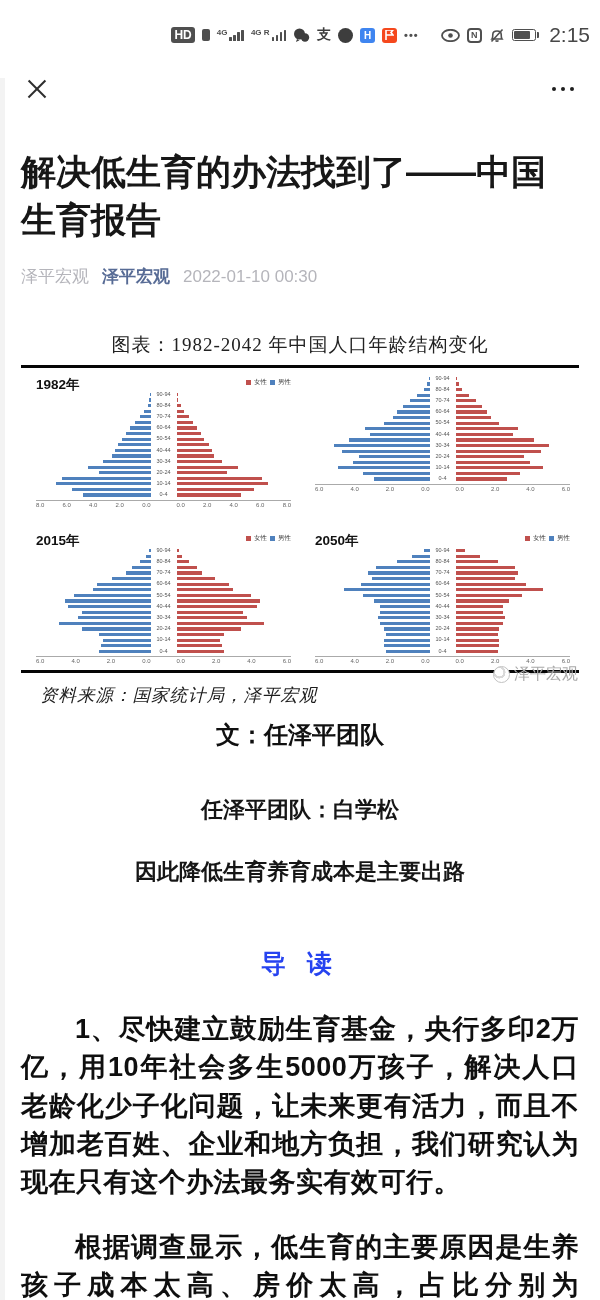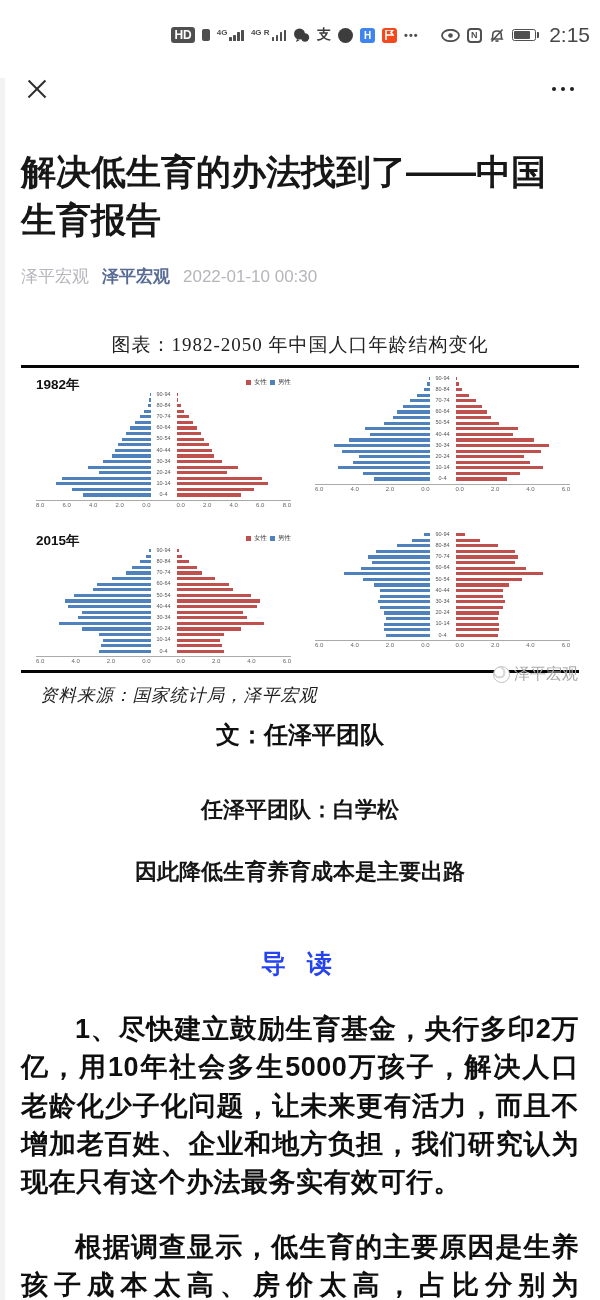--- a/index.html
+++ b/index.html
@@ -168,21 +168,21 @@
 </div>
 
 <h1 class="title">解决低生育的办法找到了——中国生育报告</h1>
 <div class="byline">
   <span class="muted">泽平宏观</span>
   <span class="account">泽平宏观</span>
   <span class="muted">2022-01-10 00:30</span>
 </div>
 
 <div class="figure">
-  <div class="fig-title">图表：1982-2050 年中国人口年龄结构变化</div>
+  <div class="fig-title">图表：1982-2042 年中国人口年龄结构变化</div>
   <div class="rule"></div>
   <div class="pyr-grid">
     <div class="pyr">
         <div class="pyr-head">
           <span class="pyr-year">1982年</span>
           <span class="pyr-legend">
             <i style="background:#c0504d"></i>
             <span>女性</span>
             <i style="background:#4f81bd"></i>
             <span>男性</span>
@@ -759,20 +759,29 @@
           <div class="mid"></div>
           <div class="half">
             <span>0.0</span>
             <span>2.0</span>
             <span>4.0</span>
             <span>6.0</span>
           </div>
         </div>
       </div>
     <div class="pyr">
+        <div class="pyr-head">
+          <span class="pyr-year">2050年</span>
+          <span class="pyr-legend">
+            <i style="background:#c0504d"></i>
+            <span>女性</span>
+            <i style="background:#4f81bd"></i>
+            <span>男性</span>
+          </span>
+        </div>
         <div class="pyr-row">
           <div class="half l">
             <i style="width:5.0%;background:#4f81bd"></i>
           </div>
           <div class="mid">90-94</div>
           <div class="half r">
             <i style="width:8.3%;background:#c0504d"></i>
           </div>
         </div>
         <div class="pyr-row">

